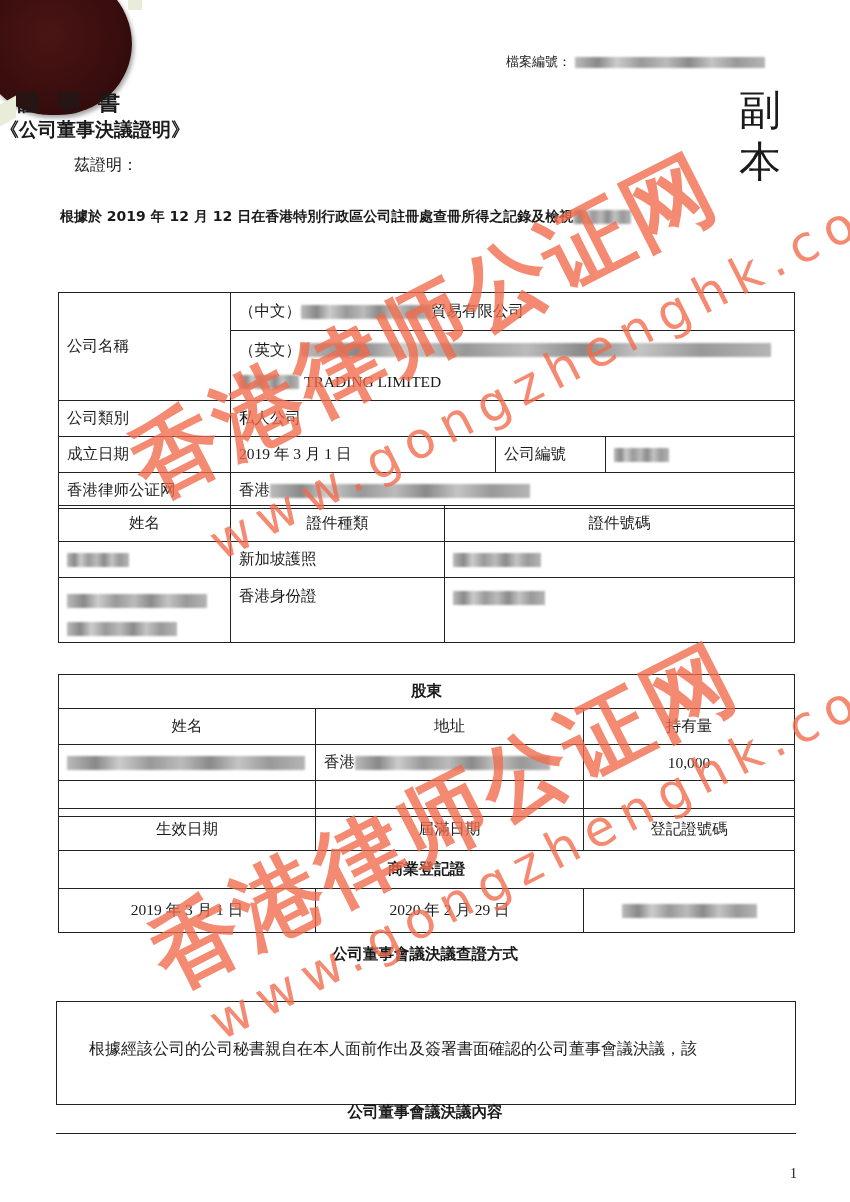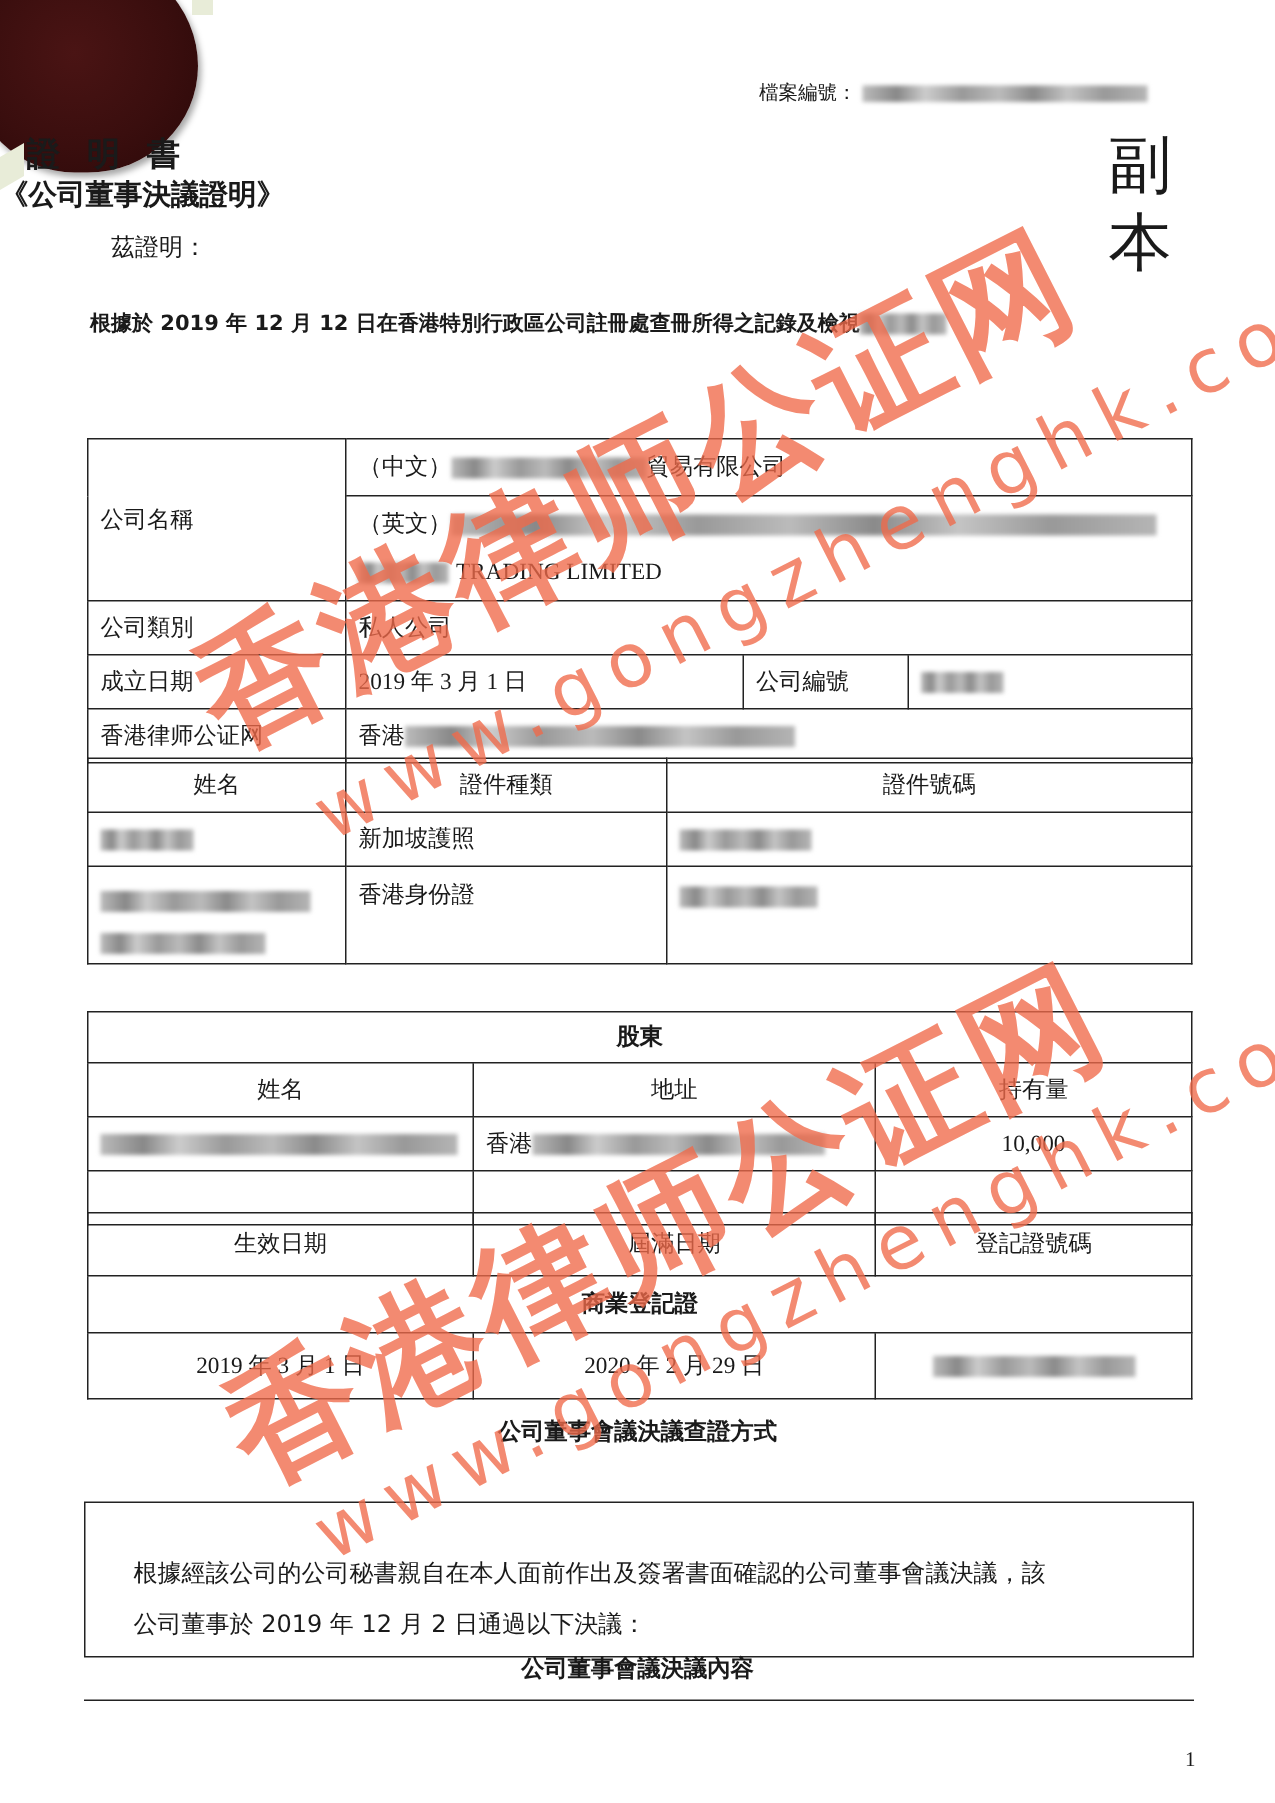--- a/index.html
+++ b/index.html
@@ -177,21 +177,20 @@
     <td class="center en2">2020 年 2 月 29 日</td>
     <td class="center"><span class="blur" style="width:135px"></span></td>
   </tr>
 </tbody>
   </table>
 
 <div class="heading" style="top:944px">公司董事會議決議查證方式</div>
 
 <div class="box">
   <div>根據經該公司的公司秘書親自在本人面前作出及簽署書面確認的公司董事會議決議，該</div>
-  <div>公司董事於 2019 年 12 月 2 日通過以下決議：</div>
 </div>
 
 <div class="heading" style="top:1102px">公司董事會議決議內容</div>
 <div class="rule"></div>
 <div class="page-no">1</div>
 
 <div class="wm wm-cn" style="left:110px;top:420px;transform:rotate(-27deg)">香港律师公证网</div>
 <div class="wm wm-url" style="left:200px;top:520px;transform:rotate(-27deg)">www.gongzhenghk.com</div>
 <div class="wm wm-cn" style="left:130px;top:910px;transform:rotate(-27deg)">香港律师公证网</div>
 <div class="wm wm-url" style="left:200px;top:1000px;transform:rotate(-27deg)">www.gongzhenghk.com</div>

